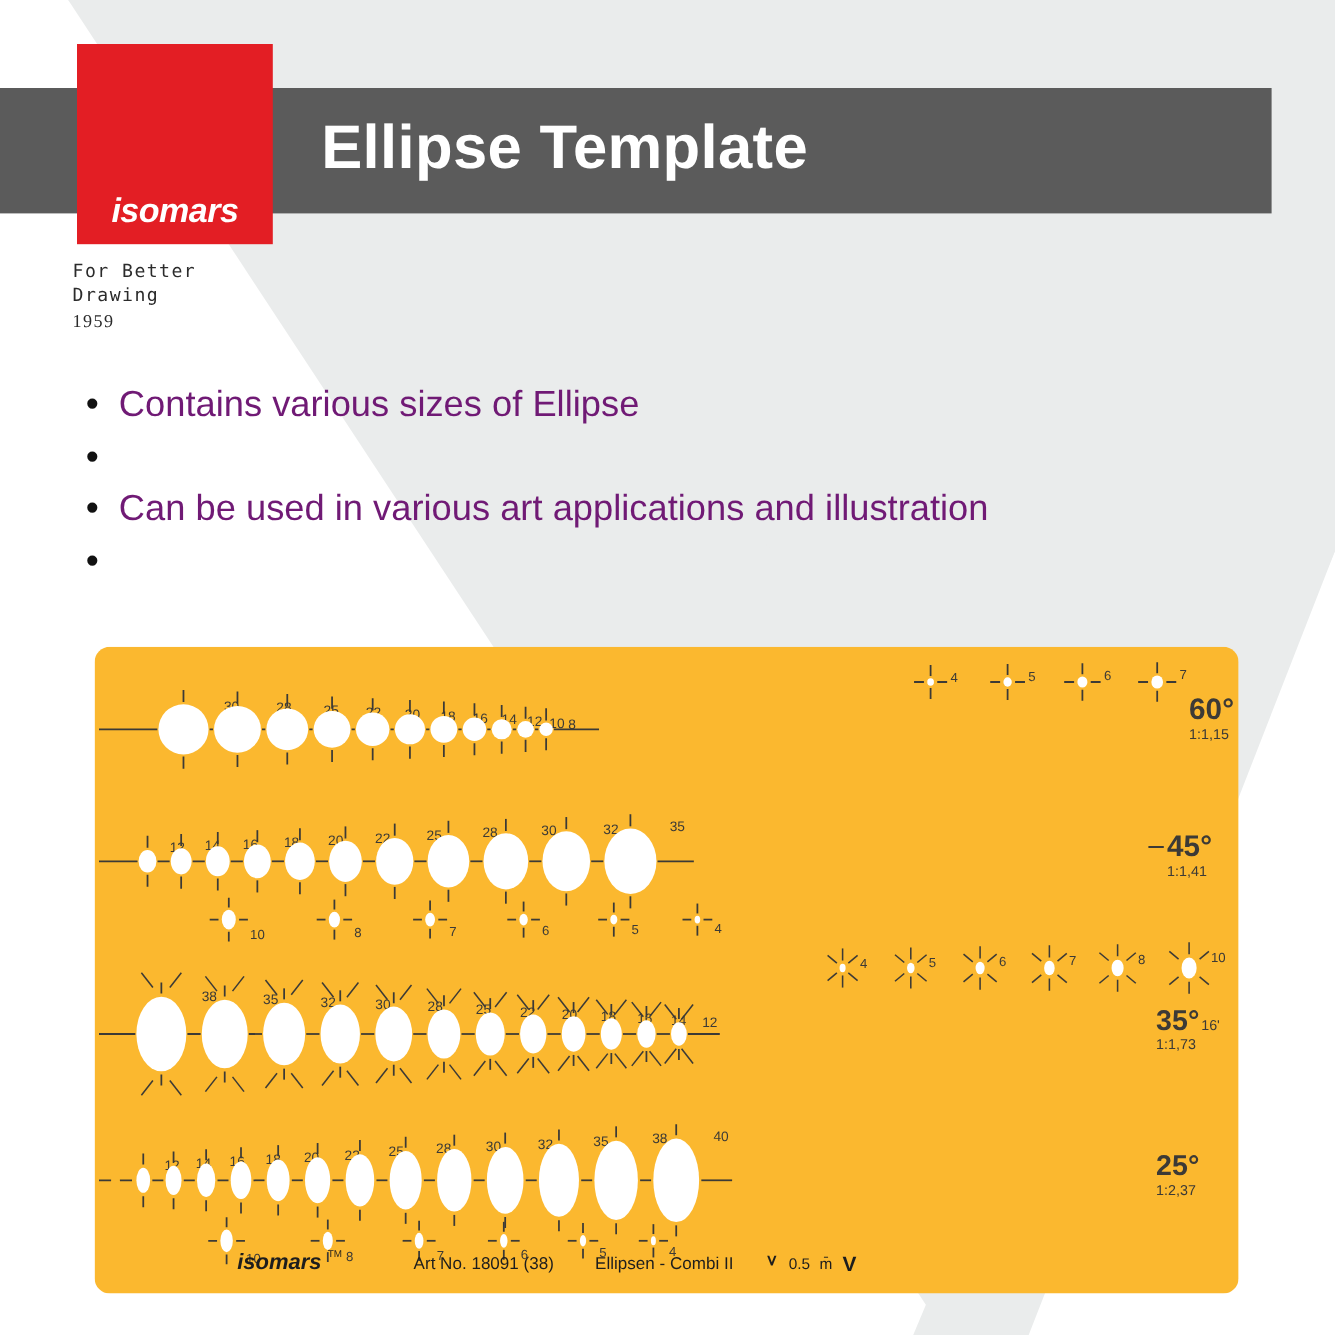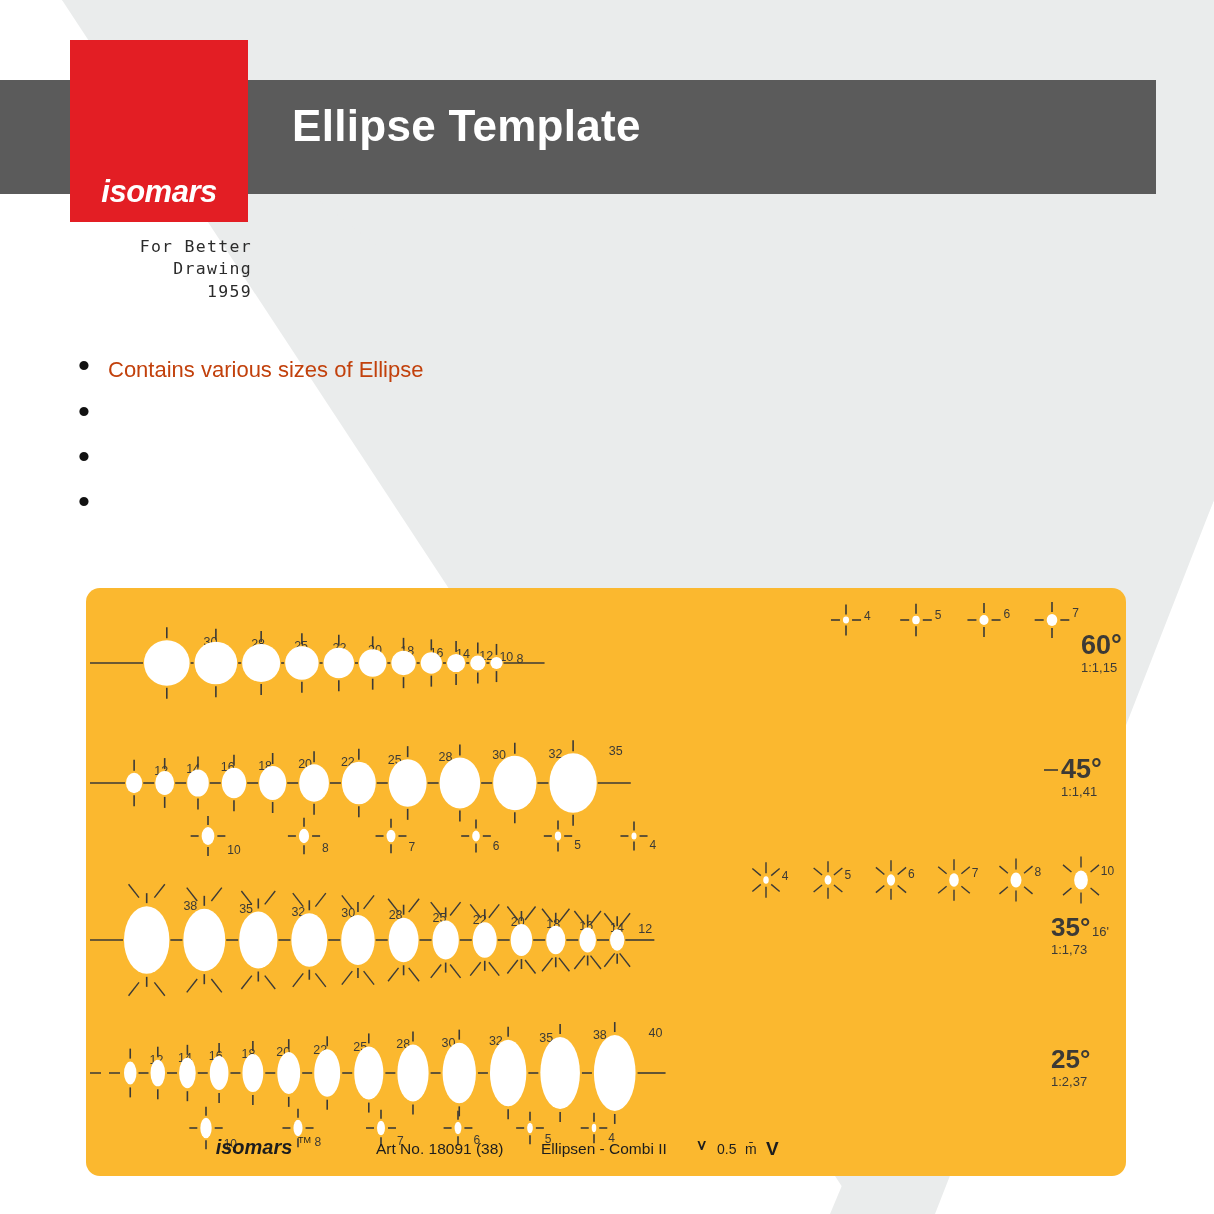--- a/index.html
+++ b/index.html
@@ -17,56 +17,56 @@
     z-index:0;pointer-events:none;
   }
 
   
   .header-bar{
     position:absolute;left:0;top:80px;width:1156px;height:114px;
     background:#5b5b5b;z-index:2;
   }
   .header-title{
     position:absolute;left:292px;top:101px;
-    font-size:44px;font-weight:bold;color:#ffffff;
+    font-size:56px;font-weight:bold;color:#ffffff;
     letter-spacing:0.3px;z-index:4;white-space:nowrap;
   }
   .logo-box{
     position:absolute;left:70px;top:40px;width:178px;height:182px;
     background:#e31e24;z-index:3;
   }
   .logo-word{
     position:absolute;left:0;right:0;bottom:12px;
     text-align:center;color:#ffffff;
     font-size:31px;font-weight:bold;font-style:italic;
     letter-spacing:-0.5px;
   }
   .tagline{
     position:absolute;left:66px;top:236px;width:186px;
-    text-align:right;color:#2b2b2b;
+    color:#2b2b2b;
     font-family:"DejaVu Sans Mono", monospace;
     font-size:16.5px;letter-spacing:1.3px;z-index:3;line-height:1.35;
   }
-  .tagline .year{display:block;}
+  .tagline .year{display:block;font-family:Liberation Serif, serif;}
 
   
   .bullets{
     position:absolute;left:78px;top:348px;width:1060px;z-index:3;
   }
   .bullet-row{
     display:flex;align-items:baseline;
     margin-bottom:11px;
   }
   .bullet-dot{
     width:30px;flex:0 0 30px;
     font-size:34px;line-height:1;color:#111;
     text-align:left;
   }
   .bullet-text{
-    font-size:22px;color:#c2410c;line-height:1.18;
+    font-size:33px;color:#701a75;line-height:1.18;
     white-space:nowrap;
   }
 
   
   .board-wrap{
     position:absolute;left:86px;top:588px;width:1040px;height:588px;z-index:3;
   }
   .board-svg{display:block;width:1040px;height:588px;}
 </style>
 </head>
@@ -94,20 +94,21 @@
   <div class="bullets">
     <div class="bullet-row">
       <span class="bullet-dot">•</span>
       <span class="bullet-text">Contains various sizes of Ellipse</span>
     </div>
     <div class="bullet-row">
       <span class="bullet-dot">•</span>
     </div>
     <div class="bullet-row">
       <span class="bullet-dot">•</span>
+      <span class="bullet-text">Can be used in various art applications and illustration</span>
     </div>
     <div class="bullet-row">
       <span class="bullet-dot">•</span>
     </div>
   </div>
 
   <div class="board-wrap">
     <svg class="board-svg" id="board" viewBox="0 0 1040 588">
       <rect x="0" y="0" width="1040" height="588" rx="14" ry="14" fill="#fbb82f"></rect>
       <g id="board-content">

